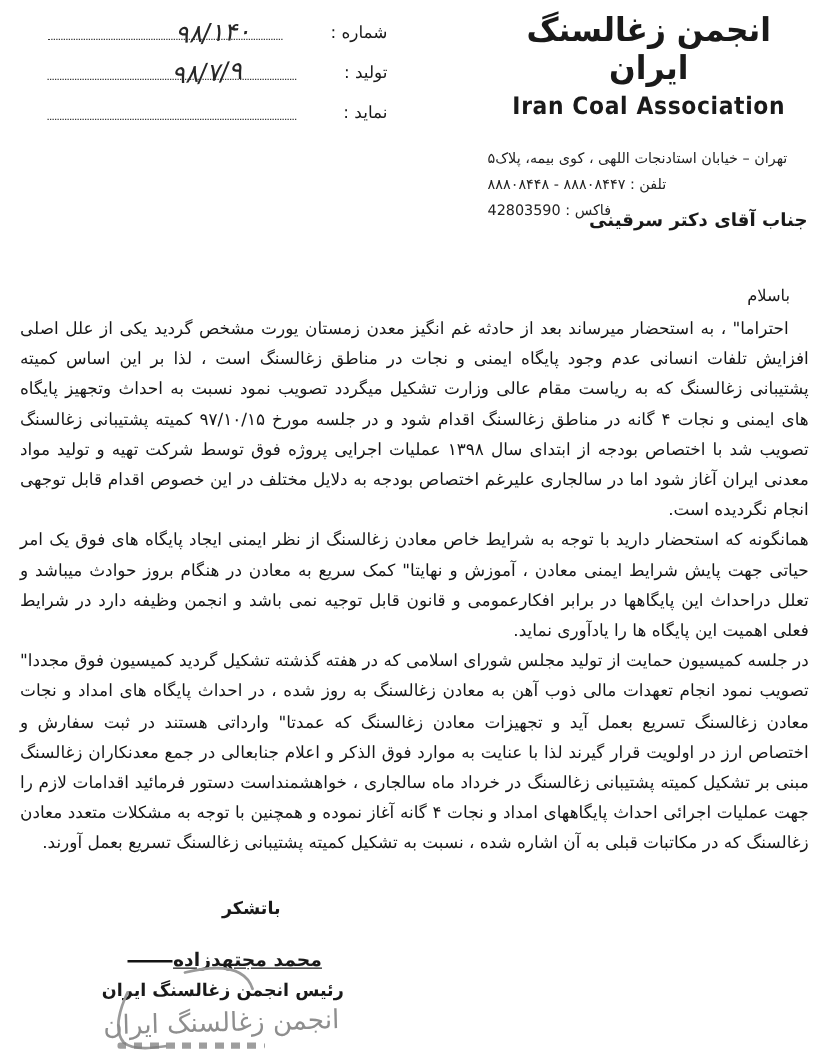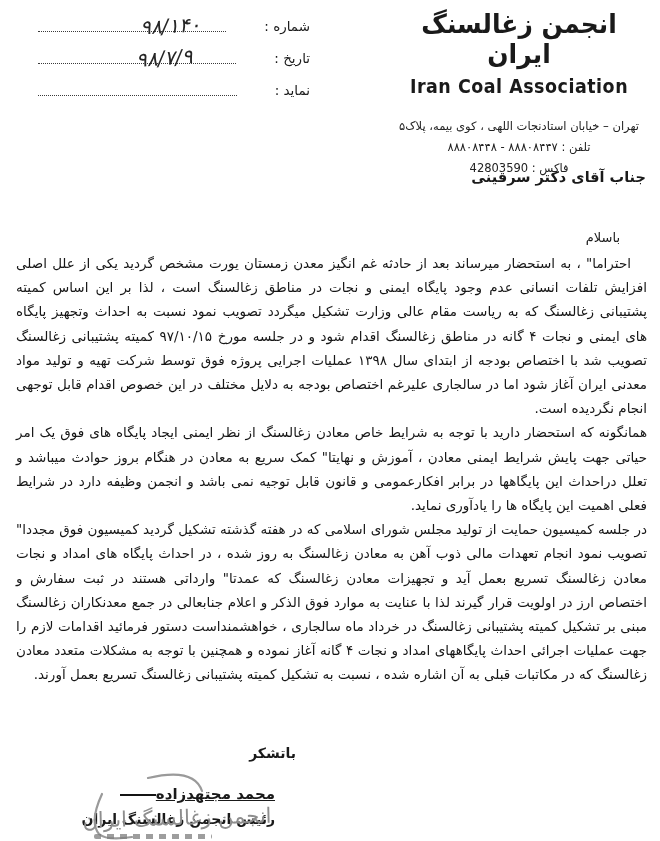--- a/index.html
+++ b/index.html
@@ -22,35 +22,35 @@
     position:absolute;bottom:-7px;right:14%;
     font-size:20px;font-style:italic;letter-spacing:2px;
     transform:rotate(-3deg);color:#262626;white-space:nowrap;
   }
 
   
   .brand{position:absolute;right:12px;top:10px;width:258px;direction:rtl;}
   .logo-fa{font-size:25px;font-weight:bold;text-align:center;transform:scaleY(1.05);letter-spacing:-1px;}
   .logo-en{font-size:17.5px;font-weight:bold;text-align:center;direction:ltr;letter-spacing:.5px;margin-top:8px;transform:scaleY(1.1);}
   .addr-group{margin-top:20px;}
-  .addr{font-size:11.5px;line-height:21px;text-align:center;white-space:nowrap;color:#222;}
+  .addr{font-size:11.5px;line-height:21px;text-align:left;white-space:nowrap;color:#222;}
 
   
   .recipient{position:absolute;right:14px;top:164px;direction:rtl;text-align:center;font-weight:bold;font-size:14.5px;line-height:27px;white-space:nowrap;}
 
   
-  .salutation{position:absolute;right:40px;top:230px;direction:rtl;font-size:13px;}
+  .salutation{position:absolute;right:28px;top:230px;direction:rtl;font-size:13px;}
 
   
   .body-text{position:absolute;left:16px;right:13px;top:251px;direction:rtl;text-align:justify;font-size:13.5px;line-height:24.2px;color:#161616;}
   .body-text p{margin:0;}
   .body-text p.indent{text-indent:16px;}
 
   
-  .sig{position:absolute;left:85px;top:745px;width:190px;direction:rtl;text-align:right;}
+  .sig{position:absolute;left:85px;top:719px;width:190px;direction:rtl;text-align:center;}
   .sig-thanks{font-size:14px;font-weight:bold;transform:translateX(21px);}
   .sig-name{font-size:15px;font-weight:bold;letter-spacing:-.5px;margin-top:24px;white-space:nowrap;text-decoration:underline;}
   .sig-flourish{display:inline-block;width:36px;border-bottom:2.4px solid #141414;margin:0 0 3px 0;vertical-align:baseline;}
   .sig-title{font-size:14px;font-weight:bold;margin-top:8px;white-space:nowrap;}
 
   
   .stamp{position:absolute;left:52px;top:768px;width:250px;height:73px;pointer-events:none;}
   .stamp svg{position:absolute;left:0;top:0;}
   .stamp-text{
     position:absolute;left:12px;top:38px;width:226px;
@@ -70,21 +70,21 @@
 <div class="page">
 
   <div class="ref-block">
     <div class="ref-row">
       <span class="ref-label">شماره :</span>
       <span class="ref-dots">
         <span class="ref-value">۹۸/۱۴۰</span>
       </span>
     </div>
     <div class="ref-row">
-      <span class="ref-label">تاریخ :</span>
+      <span class="ref-label">تولید :</span>
       <span class="ref-dots">
         <span class="ref-value" style="transform:rotate(-4deg);right:22%;">۹۸/۷/۹</span>
       </span>
     </div>
     <div class="ref-row">
       <span class="ref-label">نماید :</span>
       <span class="ref-dots">
         <span class="ref-value"></span>
       </span>
     </div>

